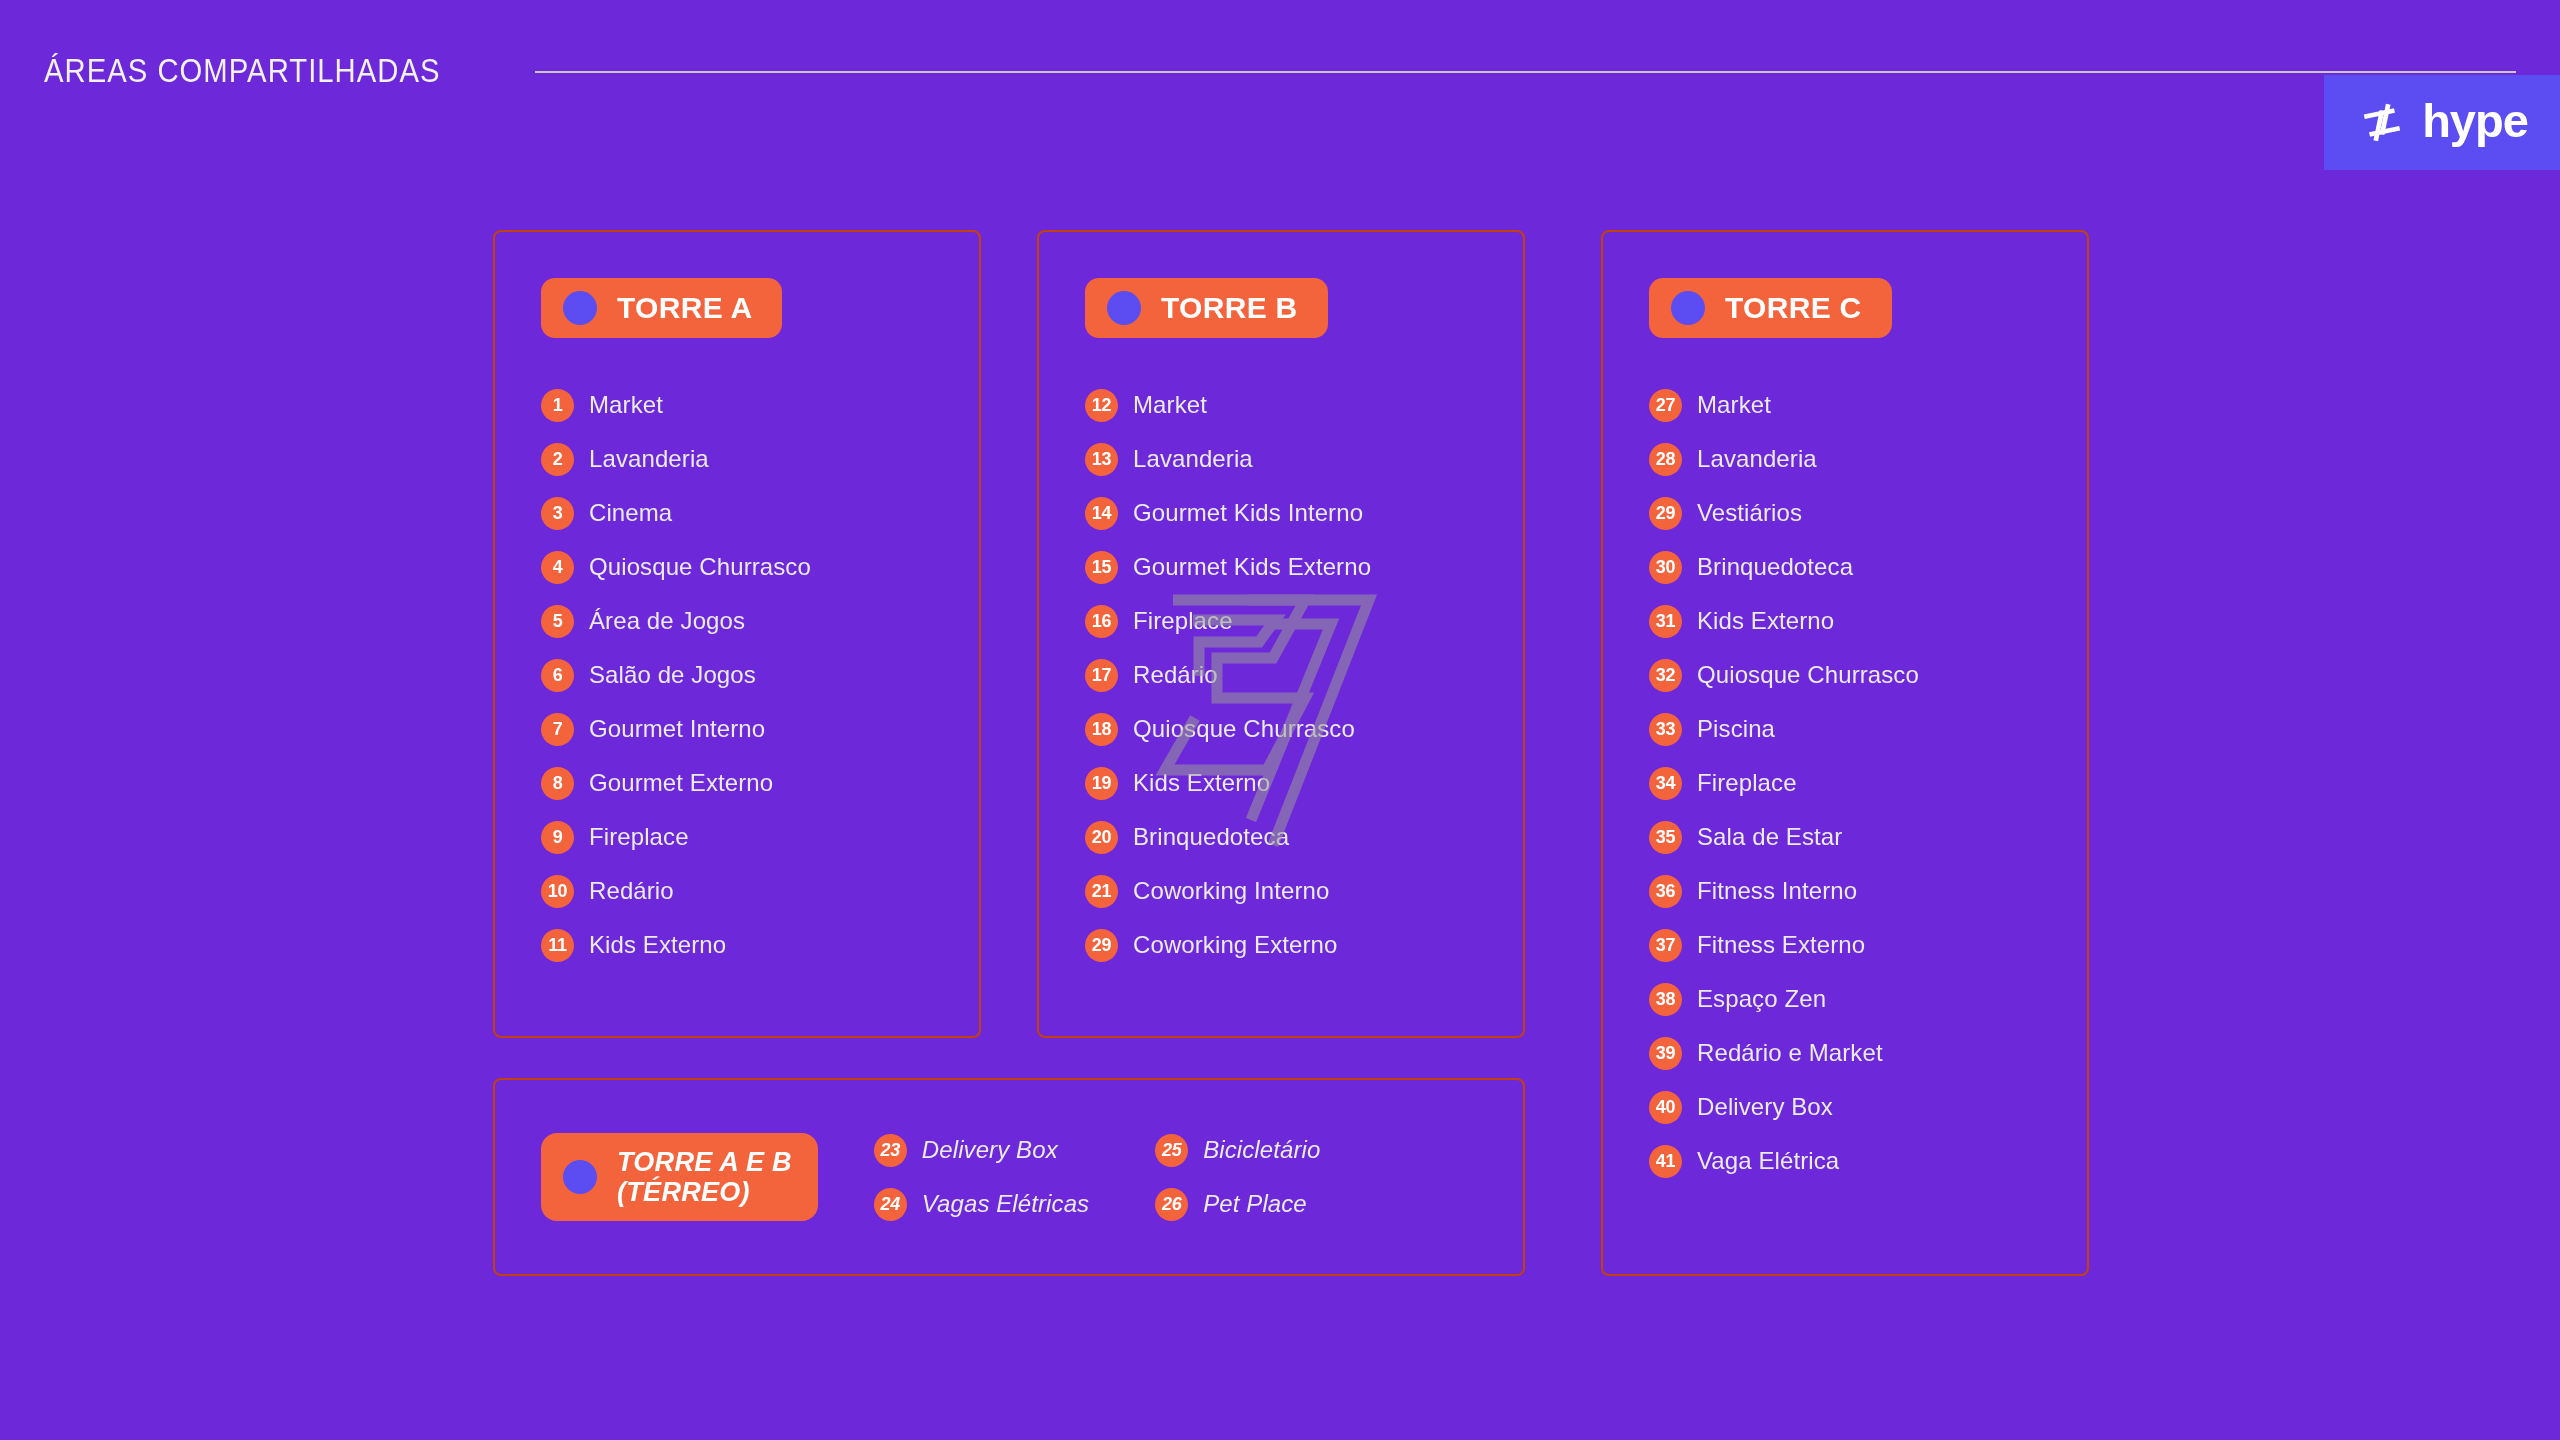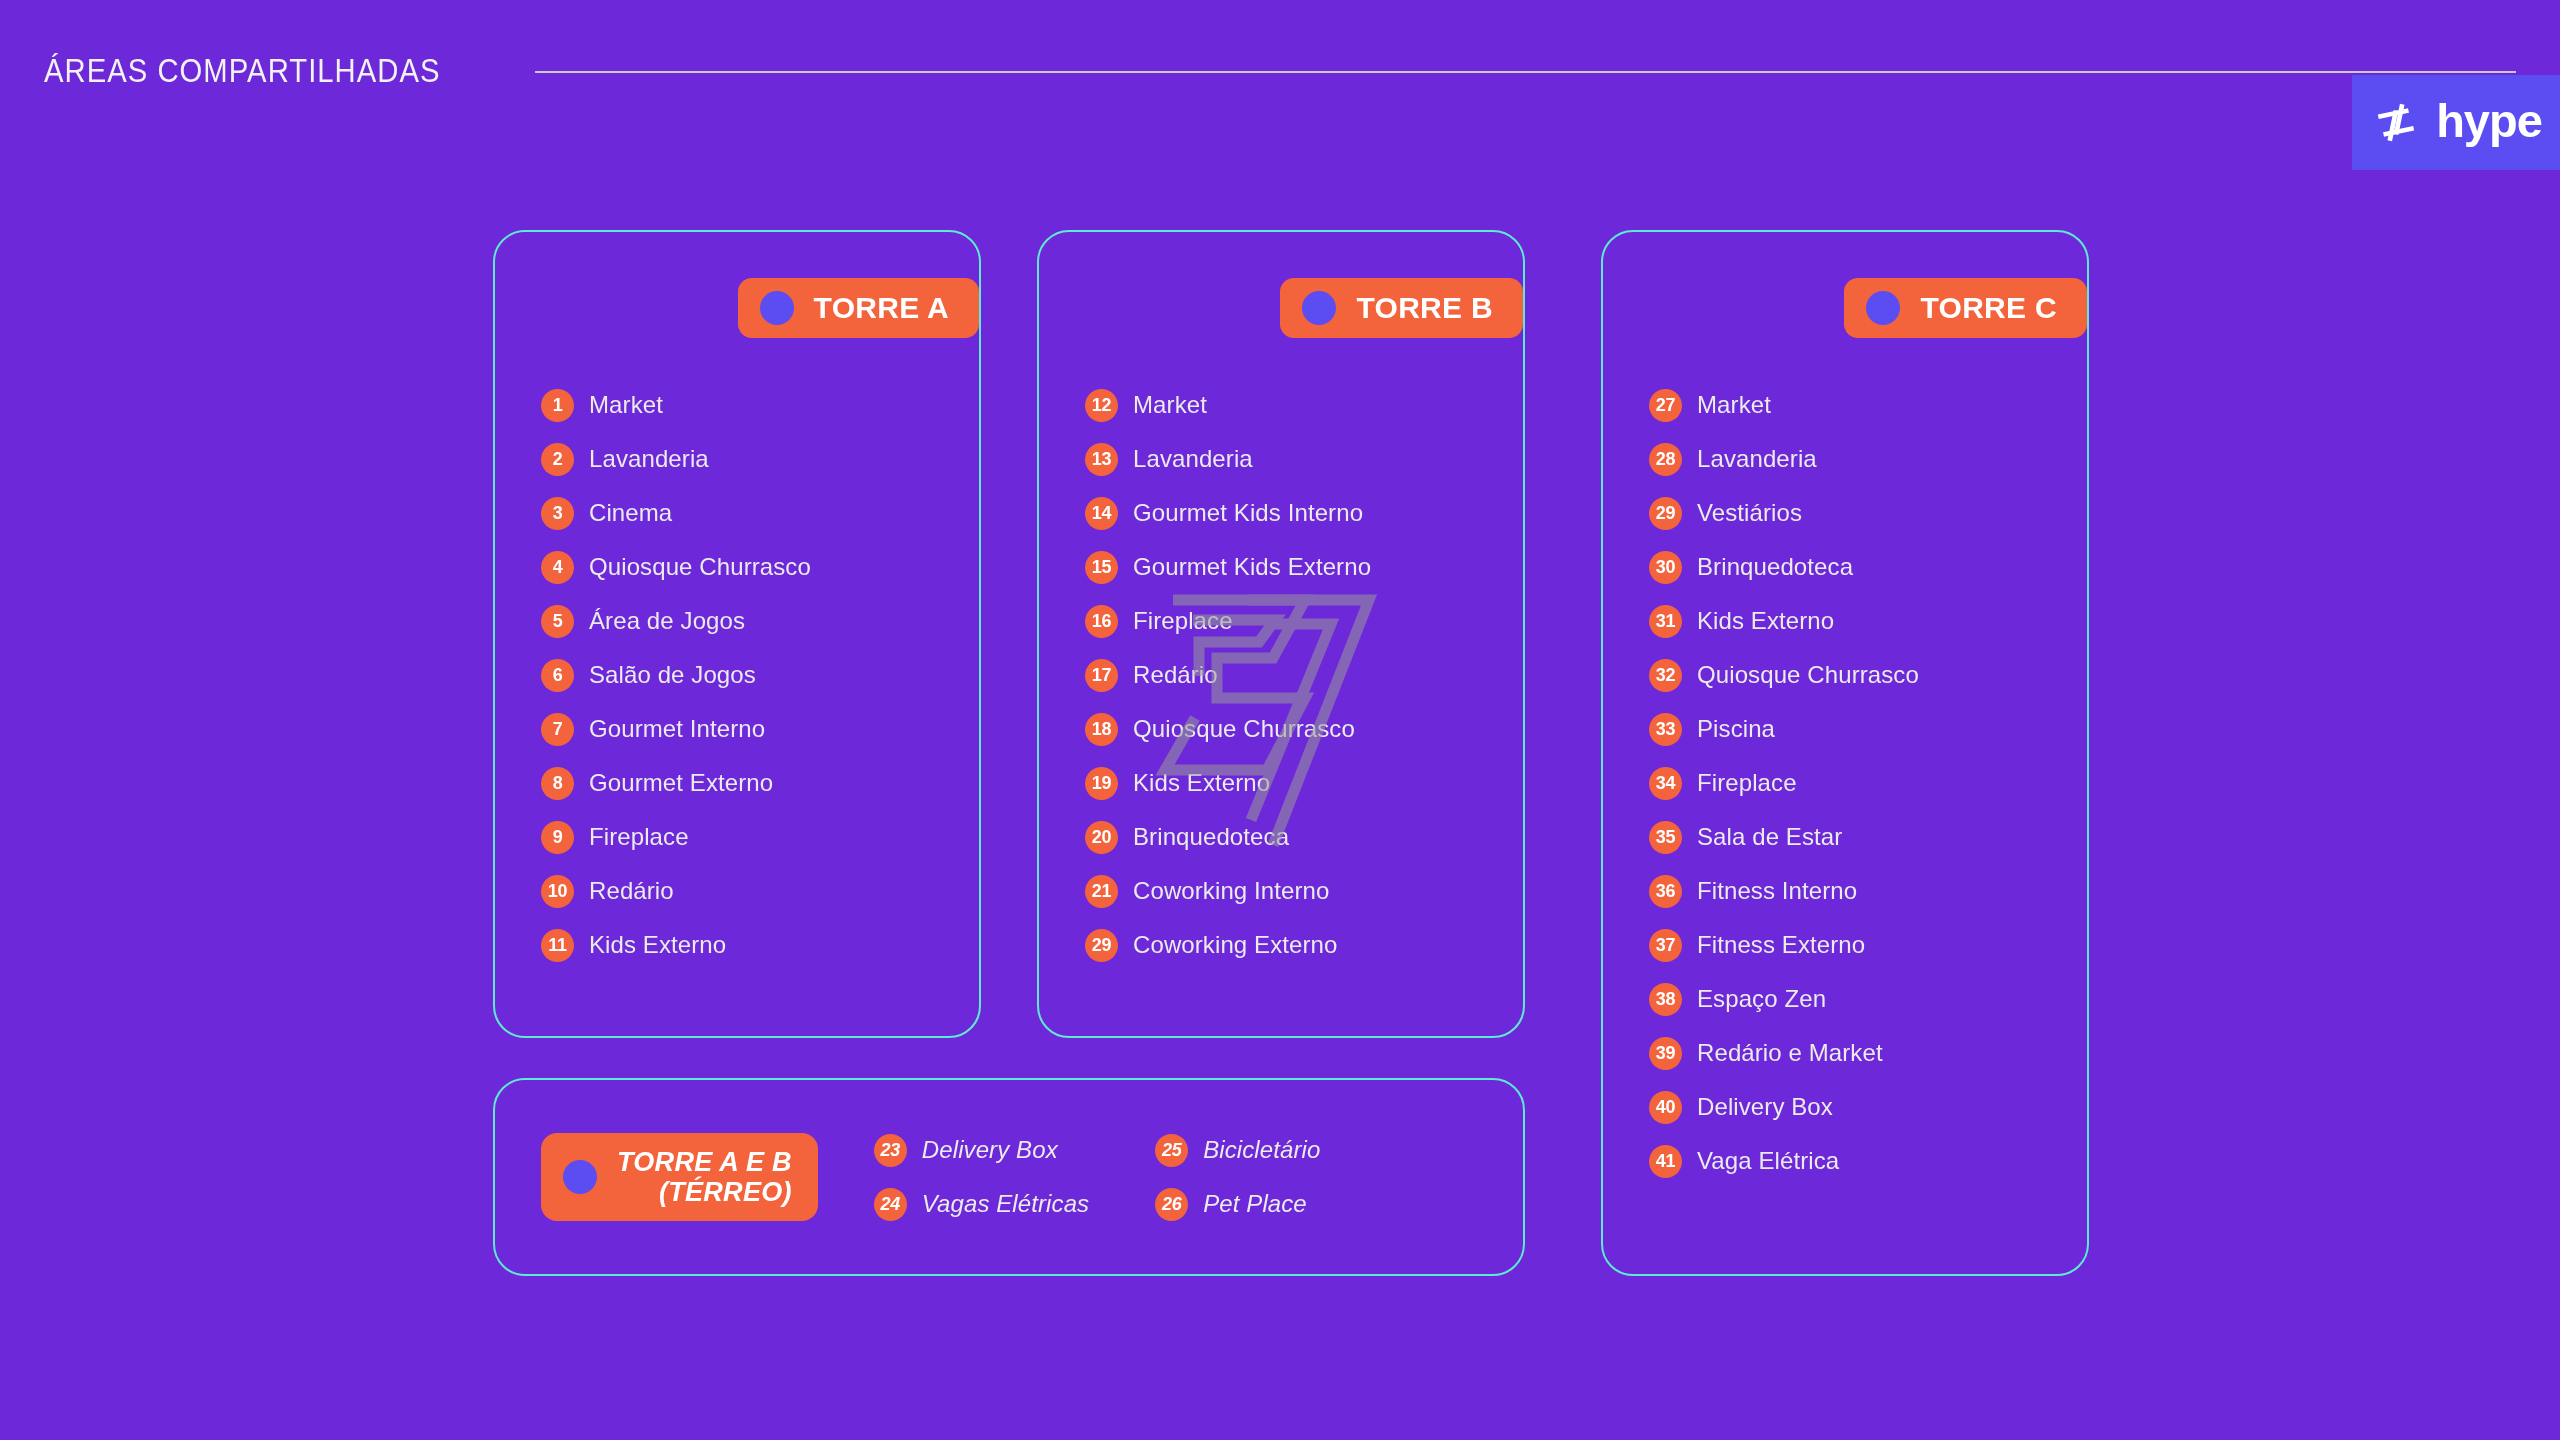--- a/index.html
+++ b/index.html
@@ -38,41 +38,40 @@
     flex:1;
     height:2px;
     background:#c9c9c9;
     margin-top:3px;
   }
 
   
   .logo-block {
     position:absolute;
     right:0; top:75px;
-    width:208px; height:95px;
+    width:236px; height:95px;
     background:#5B4DF2;
     display:flex; align-items:center; justify-content:center; gap:14px;
   }
   .logo-mark { width:52px; height:52px; flex:none; }
   .logo-word {
     color:#ffffff;
     font-size:47px;
     font-weight:700;
     letter-spacing:-1px;
     line-height:1;
     transform:translateY(-2px);
   }
 
   
   .card {
     position:absolute;
-    border:2px solid #5eead4;
-    border-radius:32px;
+    border:2px solid #c2410c;
+    border-radius:8px;
     background:transparent;
-    text-align:right;
   }
 
   #card-torre-a { left:493px;  top:230px;  width:488px;  height:808px; }
   #card-torre-b { left:1037px; top:230px;  width:488px;  height:808px; }
   #card-torre-c { left:1581px; top:230px;  width:488px;  height:1046px;margin-left:20px; }
   #card-terreo  { left:493px;  top:1078px; width:1032px; height:198px; }
 
   .card-inner {
     padding:46px 0 0 46px;
     height:100%;

